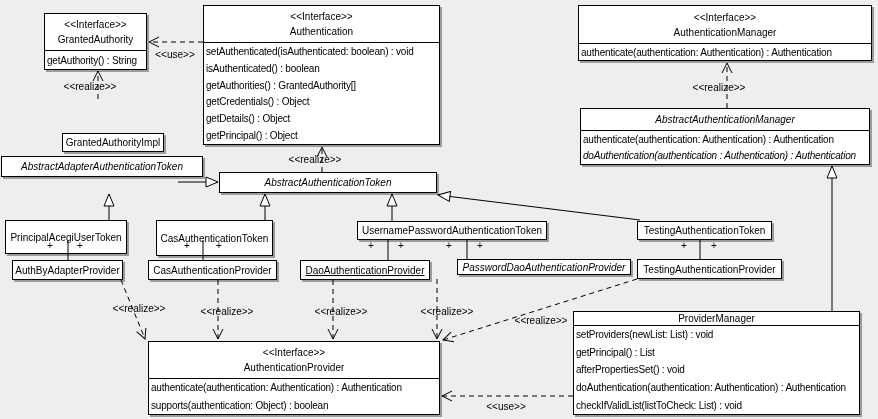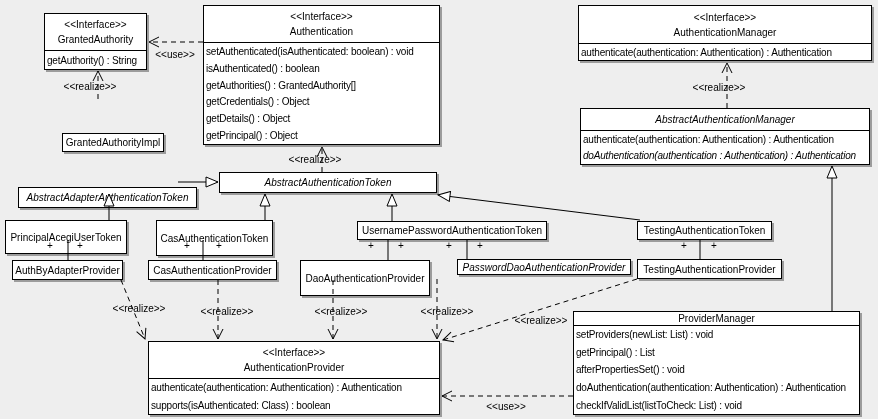--- a/index.html
+++ b/index.html
@@ -107,21 +107,21 @@
   </div>
 
   <div class="box" style="left:580px;top:108px;width:290px;height:57px;justify-content:space-between;">
     <div class="hdr slim" style="height:21px;">
       <div class="nm it">AbstractAuthenticationManager</div>
     </div>
     <div class="m">authenticate(authentication: Authentication) : Authentication</div>
     <div class="m it">doAuthentication(authentication : Authentication) : Authentication</div>
   </div>
 
-  <div class="box single" style="left:1px;top:187px;width:179px;height:21px;margin-left:17px;">
+  <div class="box single" style="left:1px;top:156px;width:202px;height:21px;">
     <div class="nm it">AbstractAdapterAuthenticationToken</div>
   </div>
 
   <div class="box single" style="left:219px;top:172px;width:218px;height:21px;">
     <div class="nm it">AbstractAuthenticationToken</div>
   </div>
 
   <div class="box single" style="left:5px;top:220px;width:122px;height:34px;">
     <div class="nm">PrincipalAcegiUserToken</div>
   </div>
@@ -139,39 +139,39 @@
   </div>
 
   <div class="box single" style="left:637px;top:221px;width:135px;height:19px;">
     <div class="nm">TestingAuthenticationToken</div>
   </div>
 
   <div class="box single" style="left:148px;top:260px;width:129px;height:20px;">
     <div class="nm">CasAuthenticationProvider</div>
   </div>
 
-  <div class="box single" style="left:300px;top:260px;width:130px;height:36px;">
+  <div class="box single" style="left:300px;top:260px;width:130px;height:20px;text-decoration:underline;">
     <div class="nm">DaoAuthenticationProvider</div>
   </div>
 
   <div class="box single" style="left:457px;top:259px;width:174px;height:16px;font-style:italic;">
     <div class="nm">PasswordDaoAuthenticationProvider</div>
   </div>
 
   <div class="box single" style="left:637px;top:259px;width:145px;height:20px;">
     <div class="nm">TestingAuthenticationProvider</div>
   </div>
 
   <div class="box" style="left:148px;top:341px;width:292px;height:74px;">
     <div class="hdr" style="height:36px;">
       <div class="st">&lt;&lt;Interface&gt;&gt;</div>
       <div class="nm">AuthenticationProvider</div>
     </div>
     <div class="m">authenticate(authentication: Authentication) : Authentication</div>
-    <div class="m">supports(isAuthenticated: Class) : boolean</div>
+    <div class="m">supports(authentication: Object) : boolean</div>
   </div>
 
   <div class="box" style="left:573px;top:311px;width:287px;height:104px;">
     <div class="hdr slim" style="height:13px;">
       <div class="nm">ProviderManager</div>
     </div>
     <div class="m">setProviders(newList: List) : void</div>
     <div class="m">getPrincipal() : List</div>
     <div class="m">afterPropertiesSet() : void</div>
     <div class="m">doAuthentication(authentication: Authentication) : Authentication</div>

